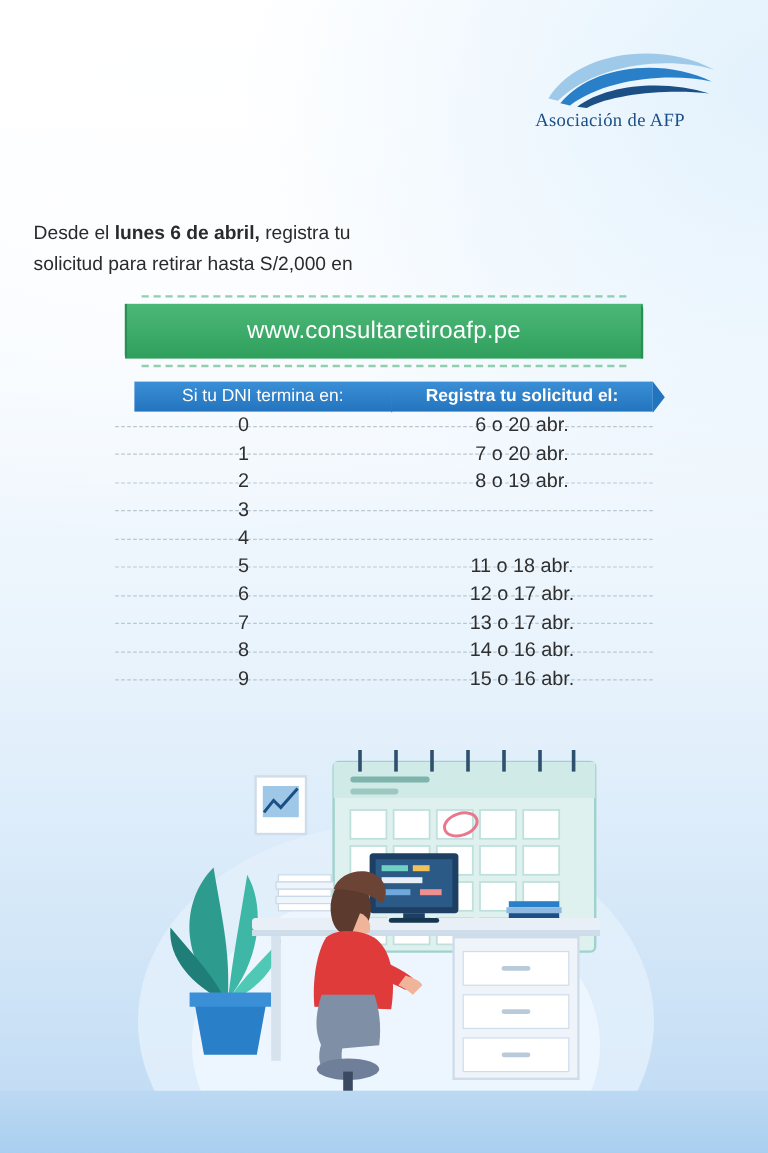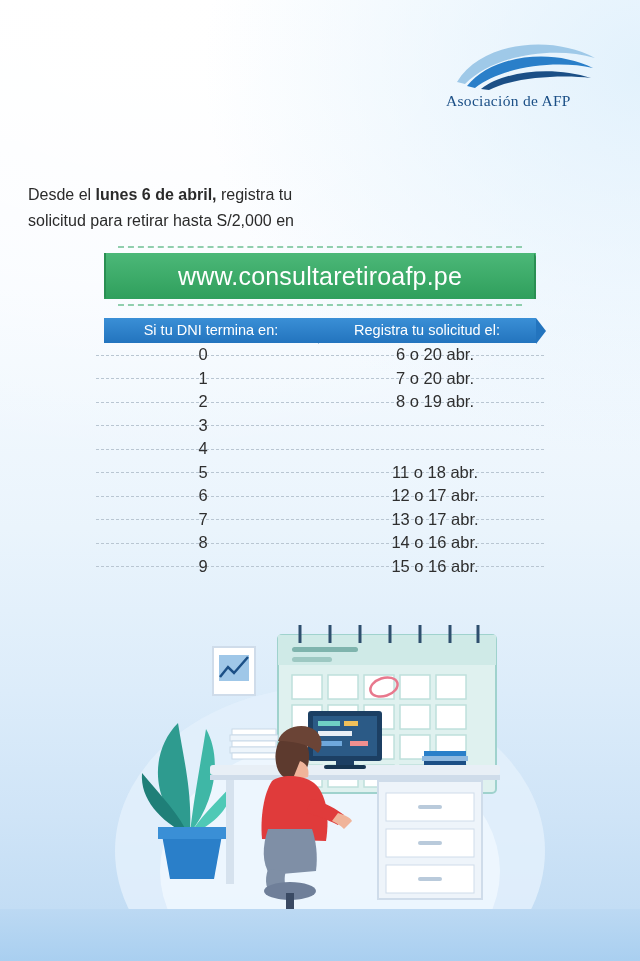--- a/index.html
+++ b/index.html
@@ -107,48 +107,48 @@
     position: absolute;
     top: 0;
     width: 16px;
     height: 46px;
     background: #2a8f53;
   }
   .ribbon::before { left: -14px; clip-path: polygon(0 0, 100% 0, 100% 100%, 0 60%); }
   .ribbon::after  { right: -14px; clip-path: polygon(0 0, 100% 60%, 100% 100%, 0 100%); }
   .ribbon-url {
     color: #ffffff;
-    font-size: 25px;
+    font-size: 20px;
     letter-spacing: 0.2px;
     position: relative;
     z-index: 2;
   }
 
   
   .table {
     position: absolute;
     top: 318px;
     left: 96px;
     width: 448px;
   }
   .table-head {
     display: flex;
-    justify-content: center;
+    justify-content: flex-end;
   }
   .th {
     background: #2a7fc9;
     background: linear-gradient(180deg, #3a8fd6 0%, #2374be 100%);
     color: #ffffff;
     font-size: 14.5px;
     text-align: center;
     padding: 4px 0 5px;
     position: relative;
   }
   .th-left  { width: 214px; }
-  .th-right { width: 218px; }
+  .th-right { width: 218px; font-weight: bold; }
   .th::after {
     content: "";
     position: absolute;
     right: -10px;
     top: 0;
     border-top: 13px solid transparent;
     border-bottom: 13px solid transparent;
     border-left: 10px solid #2374be;
   }
   .row {

